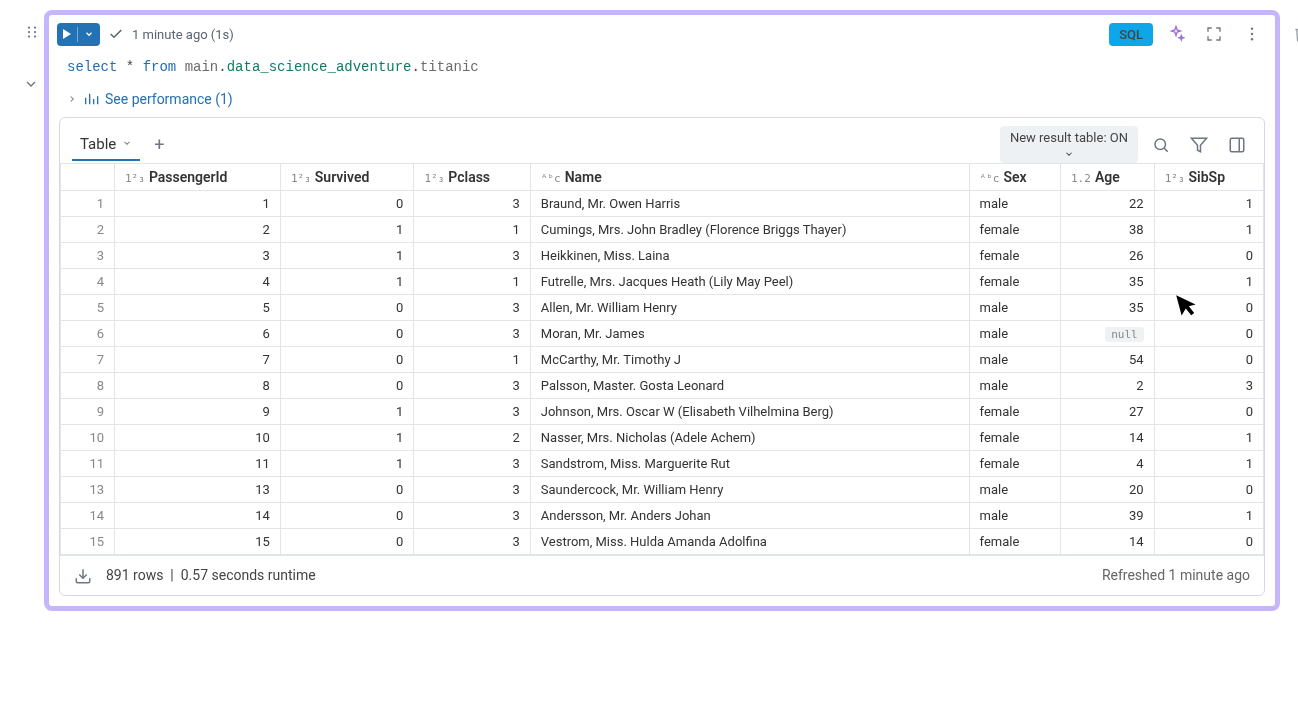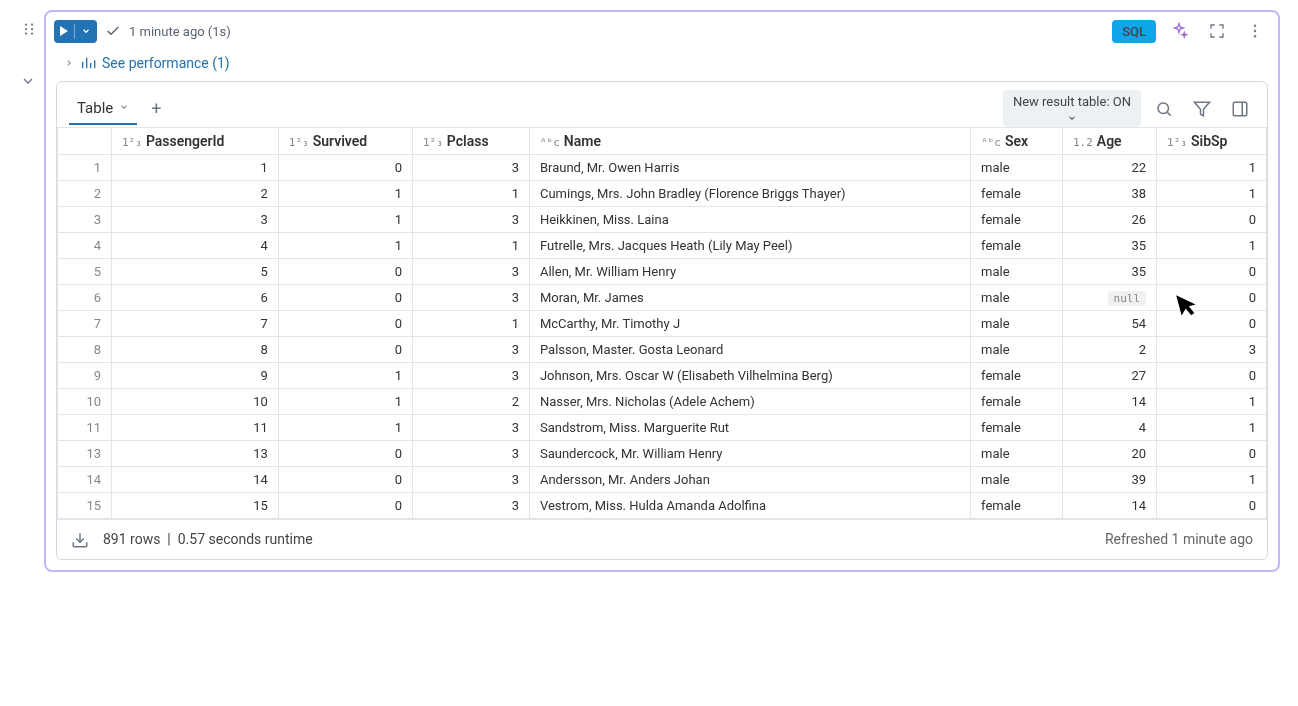--- a/index.html
+++ b/index.html
@@ -7,21 +7,21 @@
   font-family: -apple-system, BlinkMacSystemFont, "Segoe UI", Roboto, Helvetica, Arial, sans-serif;
   background: #fff;
   font-size: 13px;
   color: #333;
 }
 .outer-wrap {
   padding: 10px 8px;
   position: relative;
 }
 .cell-container {
-  border: 2px solid #c4b5fd;
+  border: 5px solid #c4b5fd;
   border-radius: 8px;
   margin-left: 36px;
   margin-right: 10px;
   padding: 0;
   position: relative;
 }
 .left-gutter {
   position: absolute;
   left: -30px;
   top: 4px;
@@ -302,20 +302,21 @@
       </span>
       <span class="tb-icon">
         <svg class="ico18" viewBox="0 0 24 24" fill="currentColor">
             <circle cx="12" cy="5" r="1.6"></circle>
             <circle cx="12" cy="12" r="1.6"></circle>
             <circle cx="12" cy="19" r="1.6"></circle>
           </svg>
       </span>
     </div>
 
+    <div class="code-area"><span class="kw">select</span><span class="pn"> * </span><span class="kw">from</span><span> </span><span class="id1">main</span><span class="pn">.</span><span class="id2">data_science_adventure</span><span class="pn">.</span><span class="id3">titanic</span></div>
 
     <div class="perf-row">
       <span class="caret">
         <svg width="10" height="10" viewBox="0 0 24 24" fill="none" stroke="currentColor" stroke-width="2.5">
             <polyline points="9 18 15 12 9 6"></polyline>
           </svg>
       </span>
       <span>
         <svg class="ico" viewBox="0 0 24 24" fill="none" stroke="#2272b4" stroke-width="2">
             <path d="M4 20V10M10 20V4M16 20v-8M22 20V8"></path>

